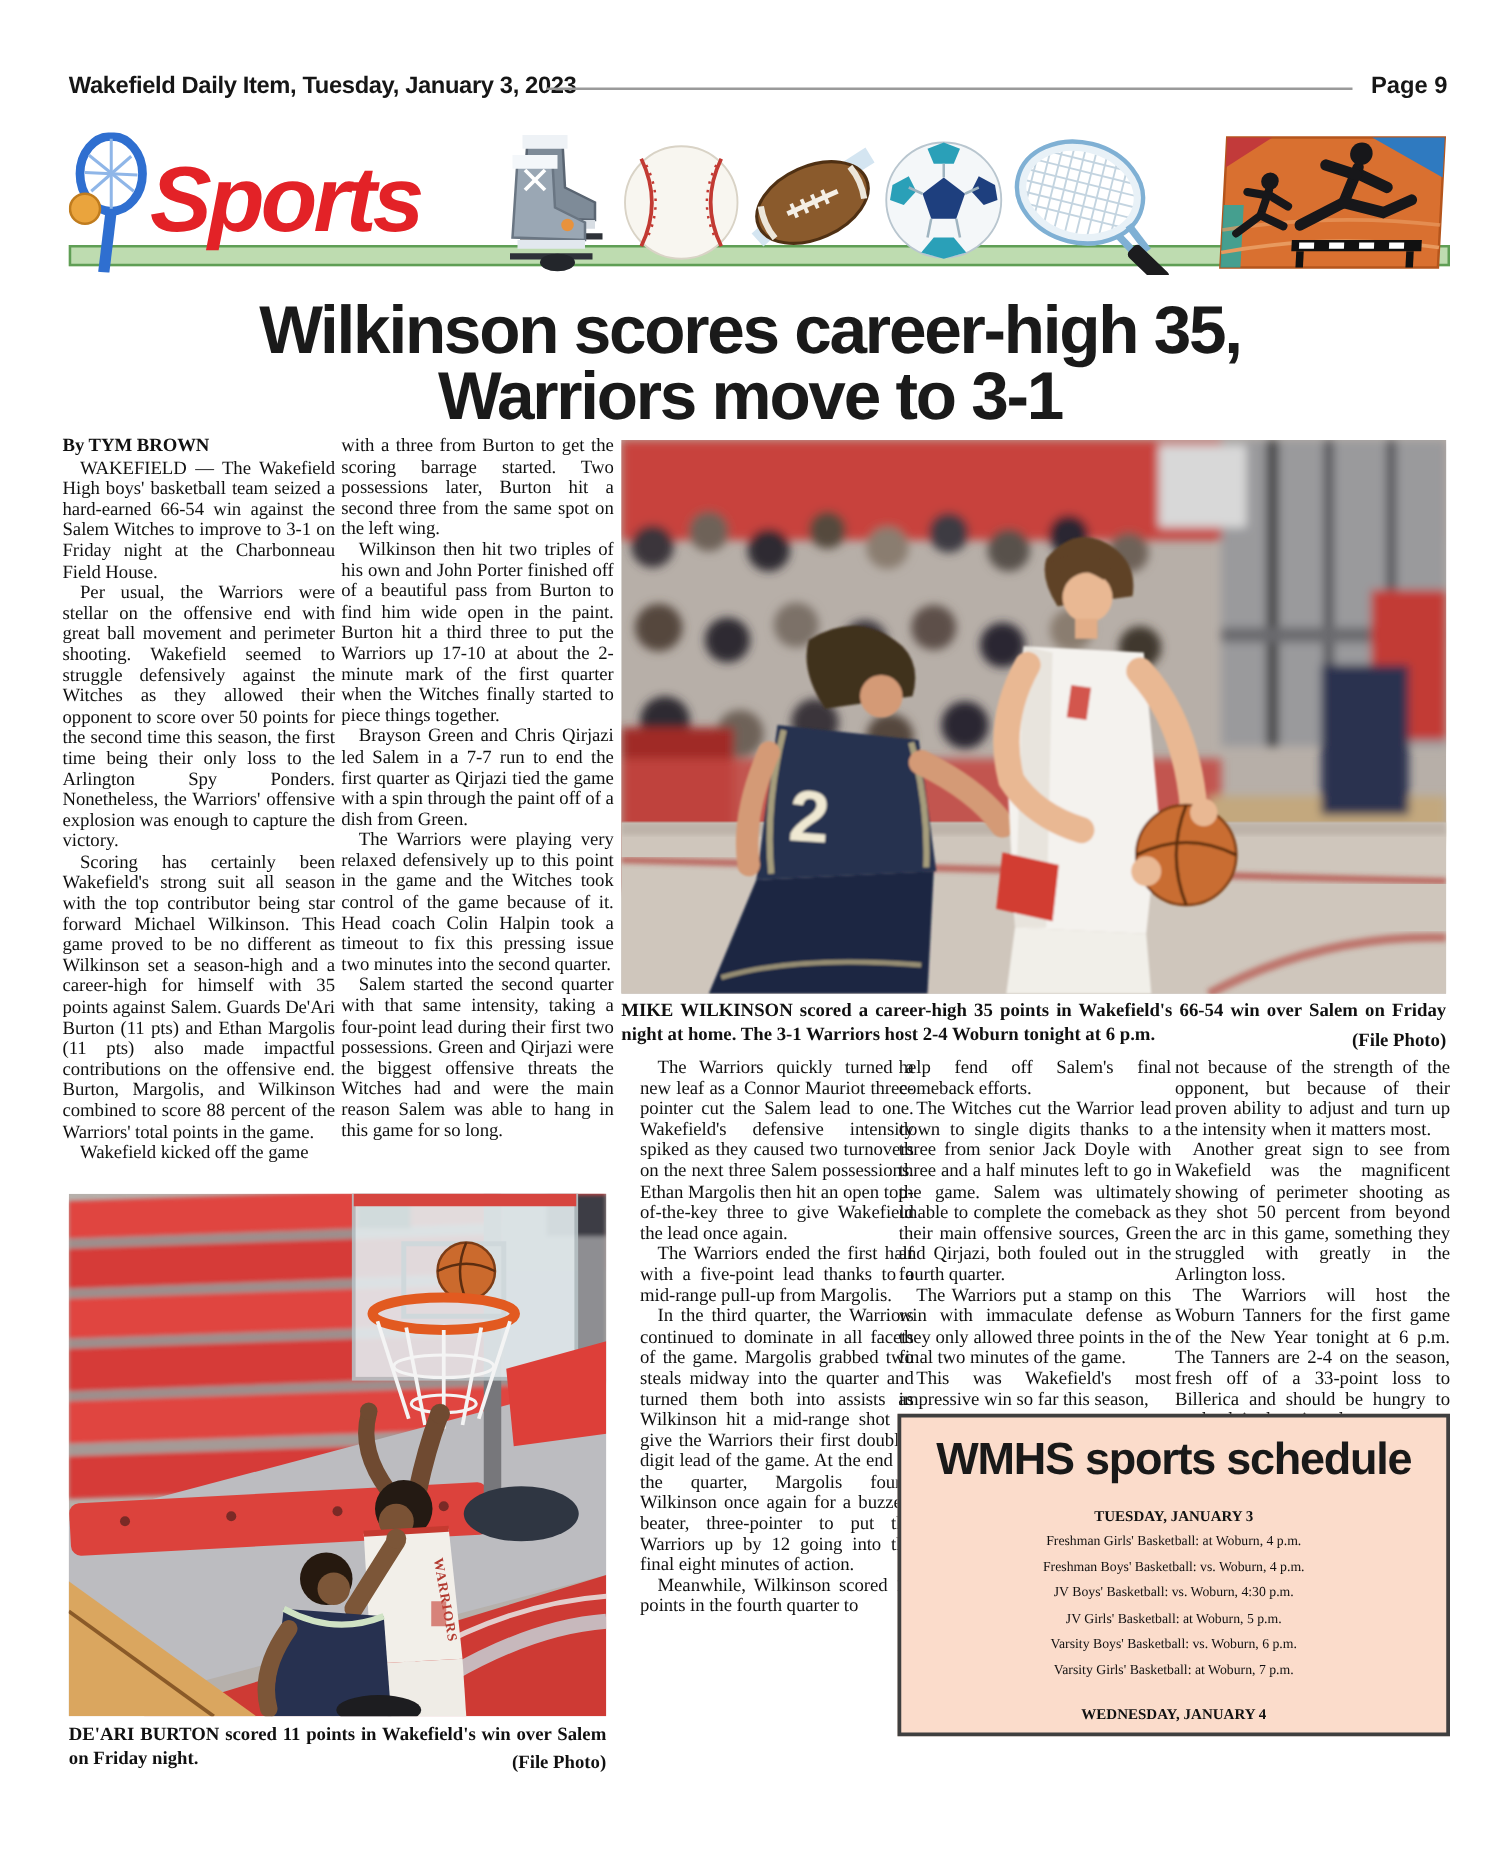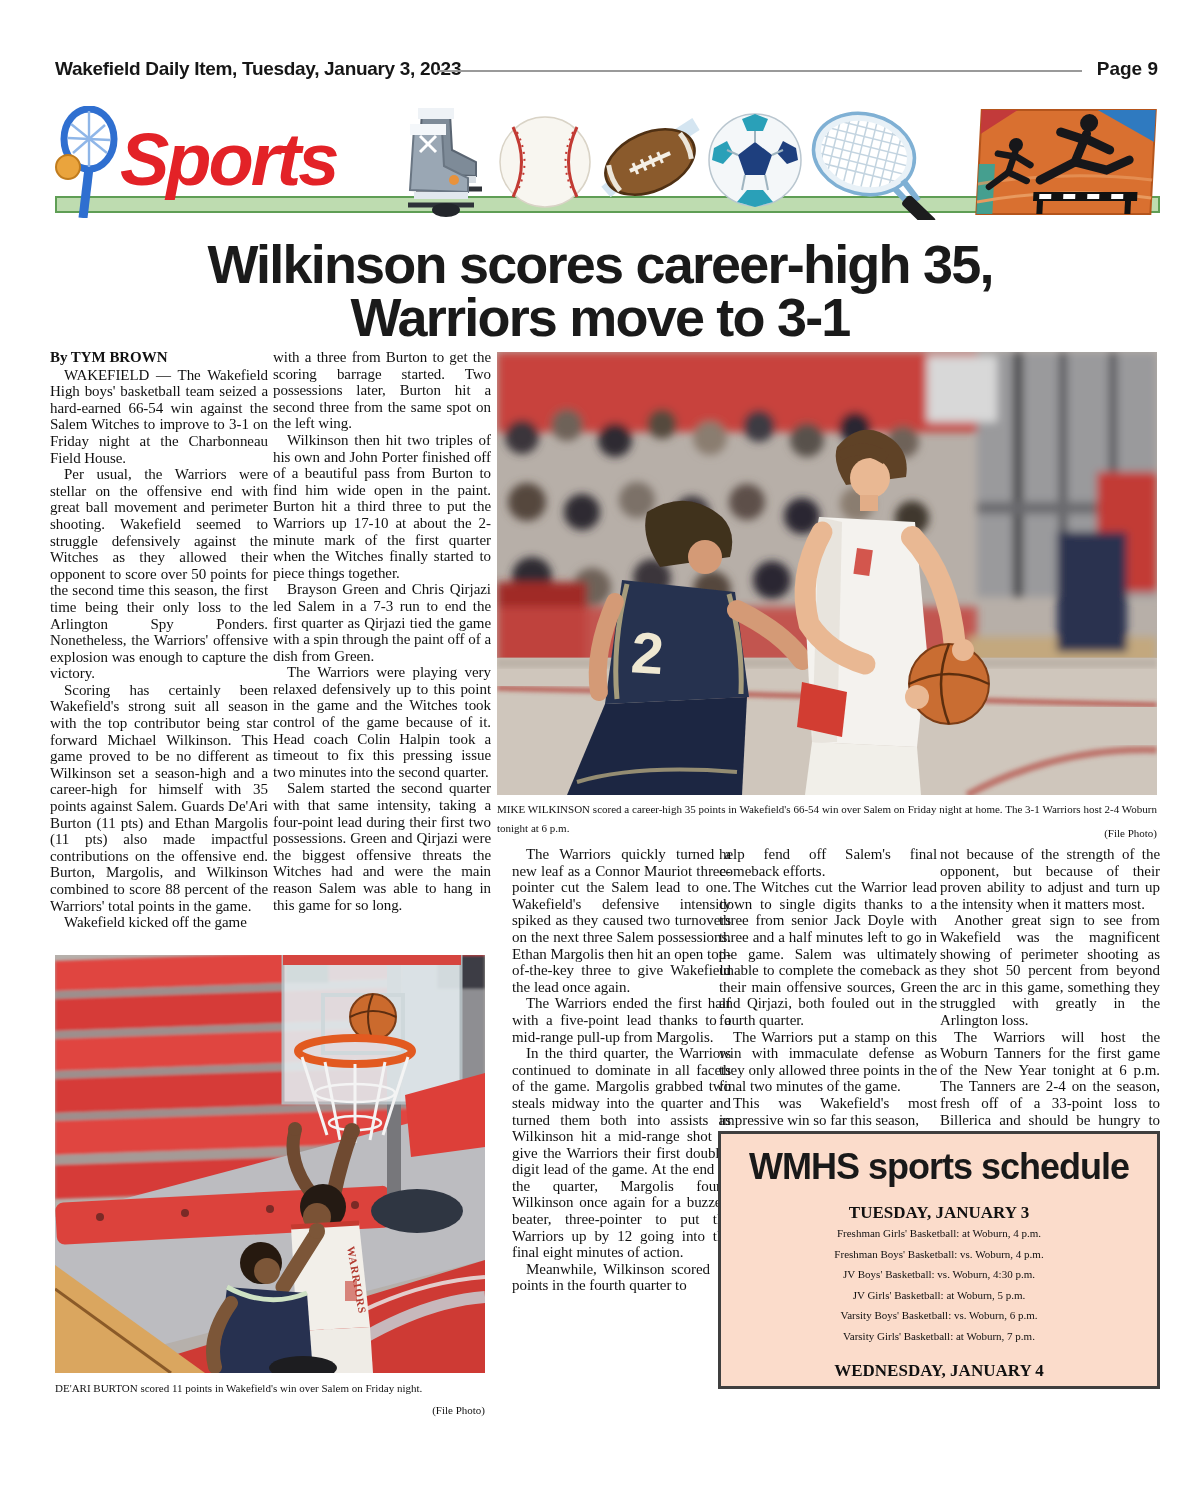--- a/index.html
+++ b/index.html
@@ -25,29 +25,29 @@
         font-family:"Liberation Sans",sans-serif;font-weight:bold;font-size:54px;
         line-height:53px;letter-spacing:-1.8px;color:#1a1a1a;}
 
   
   .col{font-size:15px;line-height:16.6px;letter-spacing:-0.05px;overflow:hidden;}
   .col p{margin:0;text-indent:14px;text-align:justify;}
   .col p.cont{text-indent:0;}
   .byline{text-align:right;font-weight:bold;text-indent:0 !important;margin-bottom:1px !important;}
 
   
-  .caption{font-weight:normal;font-size:11px;line-height:18.5px;text-align:justify;}
+  .caption{font-weight:bold;font-size:15px;line-height:18.5px;text-align:justify;}
   .caption .credit{position:absolute;right:0;bottom:0;background:#fff;padding-left:6px;}
 
   
   .schedule-box{left:718px;top:1131px;width:436px;height:252px;background:#fbdccb;
         border:3px solid #3f3f3f;text-align:center;overflow:hidden;}
   .schedule-title{font-family:"Liberation Sans",sans-serif;font-weight:bold;font-size:36px;
         letter-spacing:-1px;margin-top:12px;color:#191919;}
-  .sched-day{font-weight:bold;font-size:17px;margin-top:15px;line-height:20px;}
+  .sched-day{font-weight:bold;font-size:12px;margin-top:15px;line-height:20px;}
   .sched-item{font-size:11px;line-height:20.5px;}
 
   svg{display:block;}
 </style>
 </head>
 <body>
 
 <div class="page">
 
   <div class="abs masthead-left">Wakefield Daily Item, Tuesday, January 3, 2023</div>
@@ -202,21 +202,21 @@
     <p class="byline">By TYM BROWN</p>
     <p>WAKEFIELD — The Wakefield High boys' basketball team seized a hard-earned 66-54 win against the Salem Witches to improve to 3-1 on Friday night at the Charbonneau Field House.</p>
     <p>Per usual, the Warriors were stellar on the offensive end with great ball movement and perimeter shooting. Wakefield seemed to struggle defensively against the Witches as they allowed their opponent to score over 50 points for the second time this season, the first time being their only loss to the Arlington Spy Ponders. Nonetheless, the Warriors' offensive explosion was enough to capture the victory.</p>
     <p>Scoring has certainly been Wakefield's strong suit all season with the top contributor being star forward Michael Wilkinson. This game proved to be no different as Wilkinson set a season-high and a career-high for himself with 35 points against Salem. Guards De'Ari Burton (11 pts) and Ethan Margolis (11 pts) also made impactful contributions on the offensive end. Burton, Margolis, and Wilkinson combined to score 88 percent of the Warriors' total points in the game.</p>
     <p>Wakefield kicked off the game</p>
   </div>
 
   <div class="abs col" style="left:273px;top:349px;width:218px;height:608px">
     <p class="cont">with a three from Burton to get the scoring barrage started. Two possessions later, Burton hit a second three from the same spot on the left wing.</p>
     <p>Wilkinson then hit two triples of his own and John Porter finished off of a beautiful pass from Burton to find him wide open in the paint. Burton hit a third three to put the Warriors up 17-10 at about the 2-minute mark of the first quarter when the Witches finally started to piece things together.</p>
-    <p>Brayson Green and Chris Qirjazi led Salem in a 7-3 run to end the first quarter as Qirjazi tied the game with a spin through the paint off of a dish from Green.</p>
+    <p>Brayson Green and Chris Qirjazi led Salem in a 7-7 run to end the first quarter as Qirjazi tied the game with a spin through the paint off of a dish from Green.</p>
     <p>The Warriors were playing very relaxed defensively up to this point in the game and the Witches took control of the game because of it. Head coach Colin Halpin took a timeout to fix this pressing issue two minutes into the second quarter.</p>
     <p>Salem started the second quarter with that same intensity, taking a four-point lead during their first two possessions. Green and Qirjazi were the biggest offensive threats the Witches had and were the main reason Salem was able to hang in this game for so long.</p>
   </div>
 
   <svg class="abs" style="left:497px;top:352px" width="660" height="443" viewBox="0 0 660 443">
     <defs>
       <filter id="b4" x="-10%" y="-10%" width="120%" height="120%">
           <feGaussianBlur stdDeviation="4"></feGaussianBlur>
         </filter>
       <filter id="b2" x="-10%" y="-10%" width="120%" height="120%">

